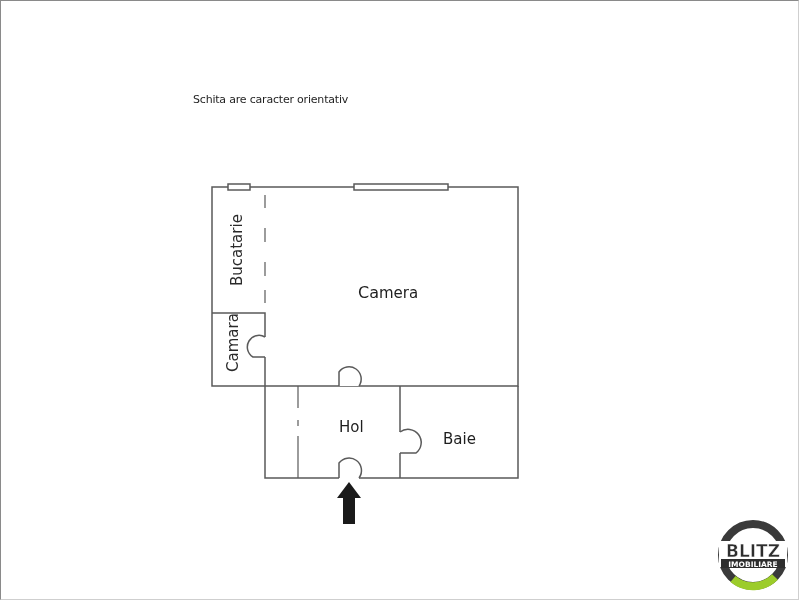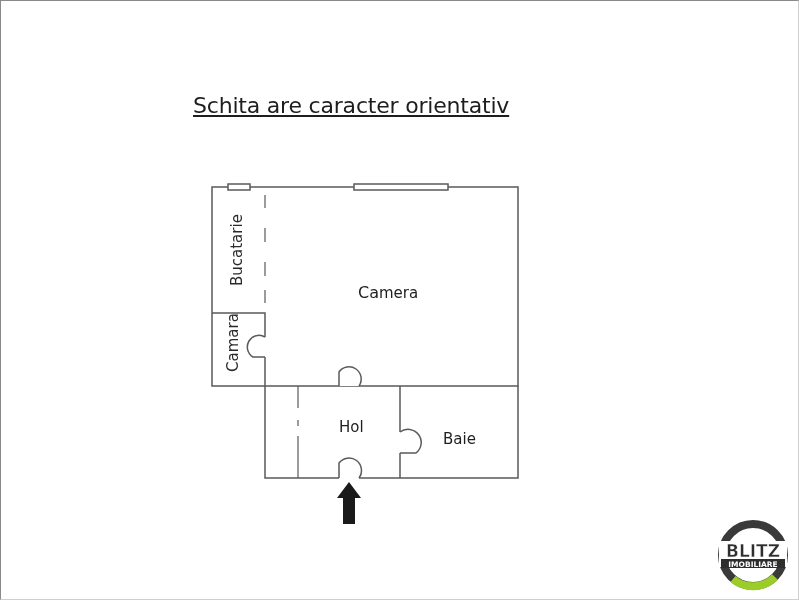--- a/index.html
+++ b/index.html
@@ -1,18 +1,18 @@
 <!DOCTYPE html>
 <html><head>
   <meta charset="utf-8">
   <style>
     html, body { margin: 0; padding: 0; background: #ffffff; }
     body { width: 799px; height: 600px; position: relative; overflow: hidden; font-family: "DejaVu Sans", sans-serif; }
     .frame { position: absolute; left: 0; top: 0; width: 797px; height: 598px; border: 1px solid #8a8a8a; border-right-color: #cfcfcf; border-bottom-color: #cfcfcf; }
-    .caption { position: absolute; left: 193px; top: 93px; font-size: 22px; color: #1e1e1e; letter-spacing: -0.2px; text-decoration: underline; }
+    .caption { position: absolute; left: 193px; top: 93px; font-size: 11px; color: #1e1e1e; letter-spacing: -0.2px; }
     svg.plan { position: absolute; left: 0; top: 0; }
     .logo { position: absolute; left: 717px; top: 519px; width: 72px; height: 72px; }
   </style>
 </head>
 <body>
 
 <div class="frame"></div>
 
 <div class="caption">Schita are caracter orientativ</div>
 

